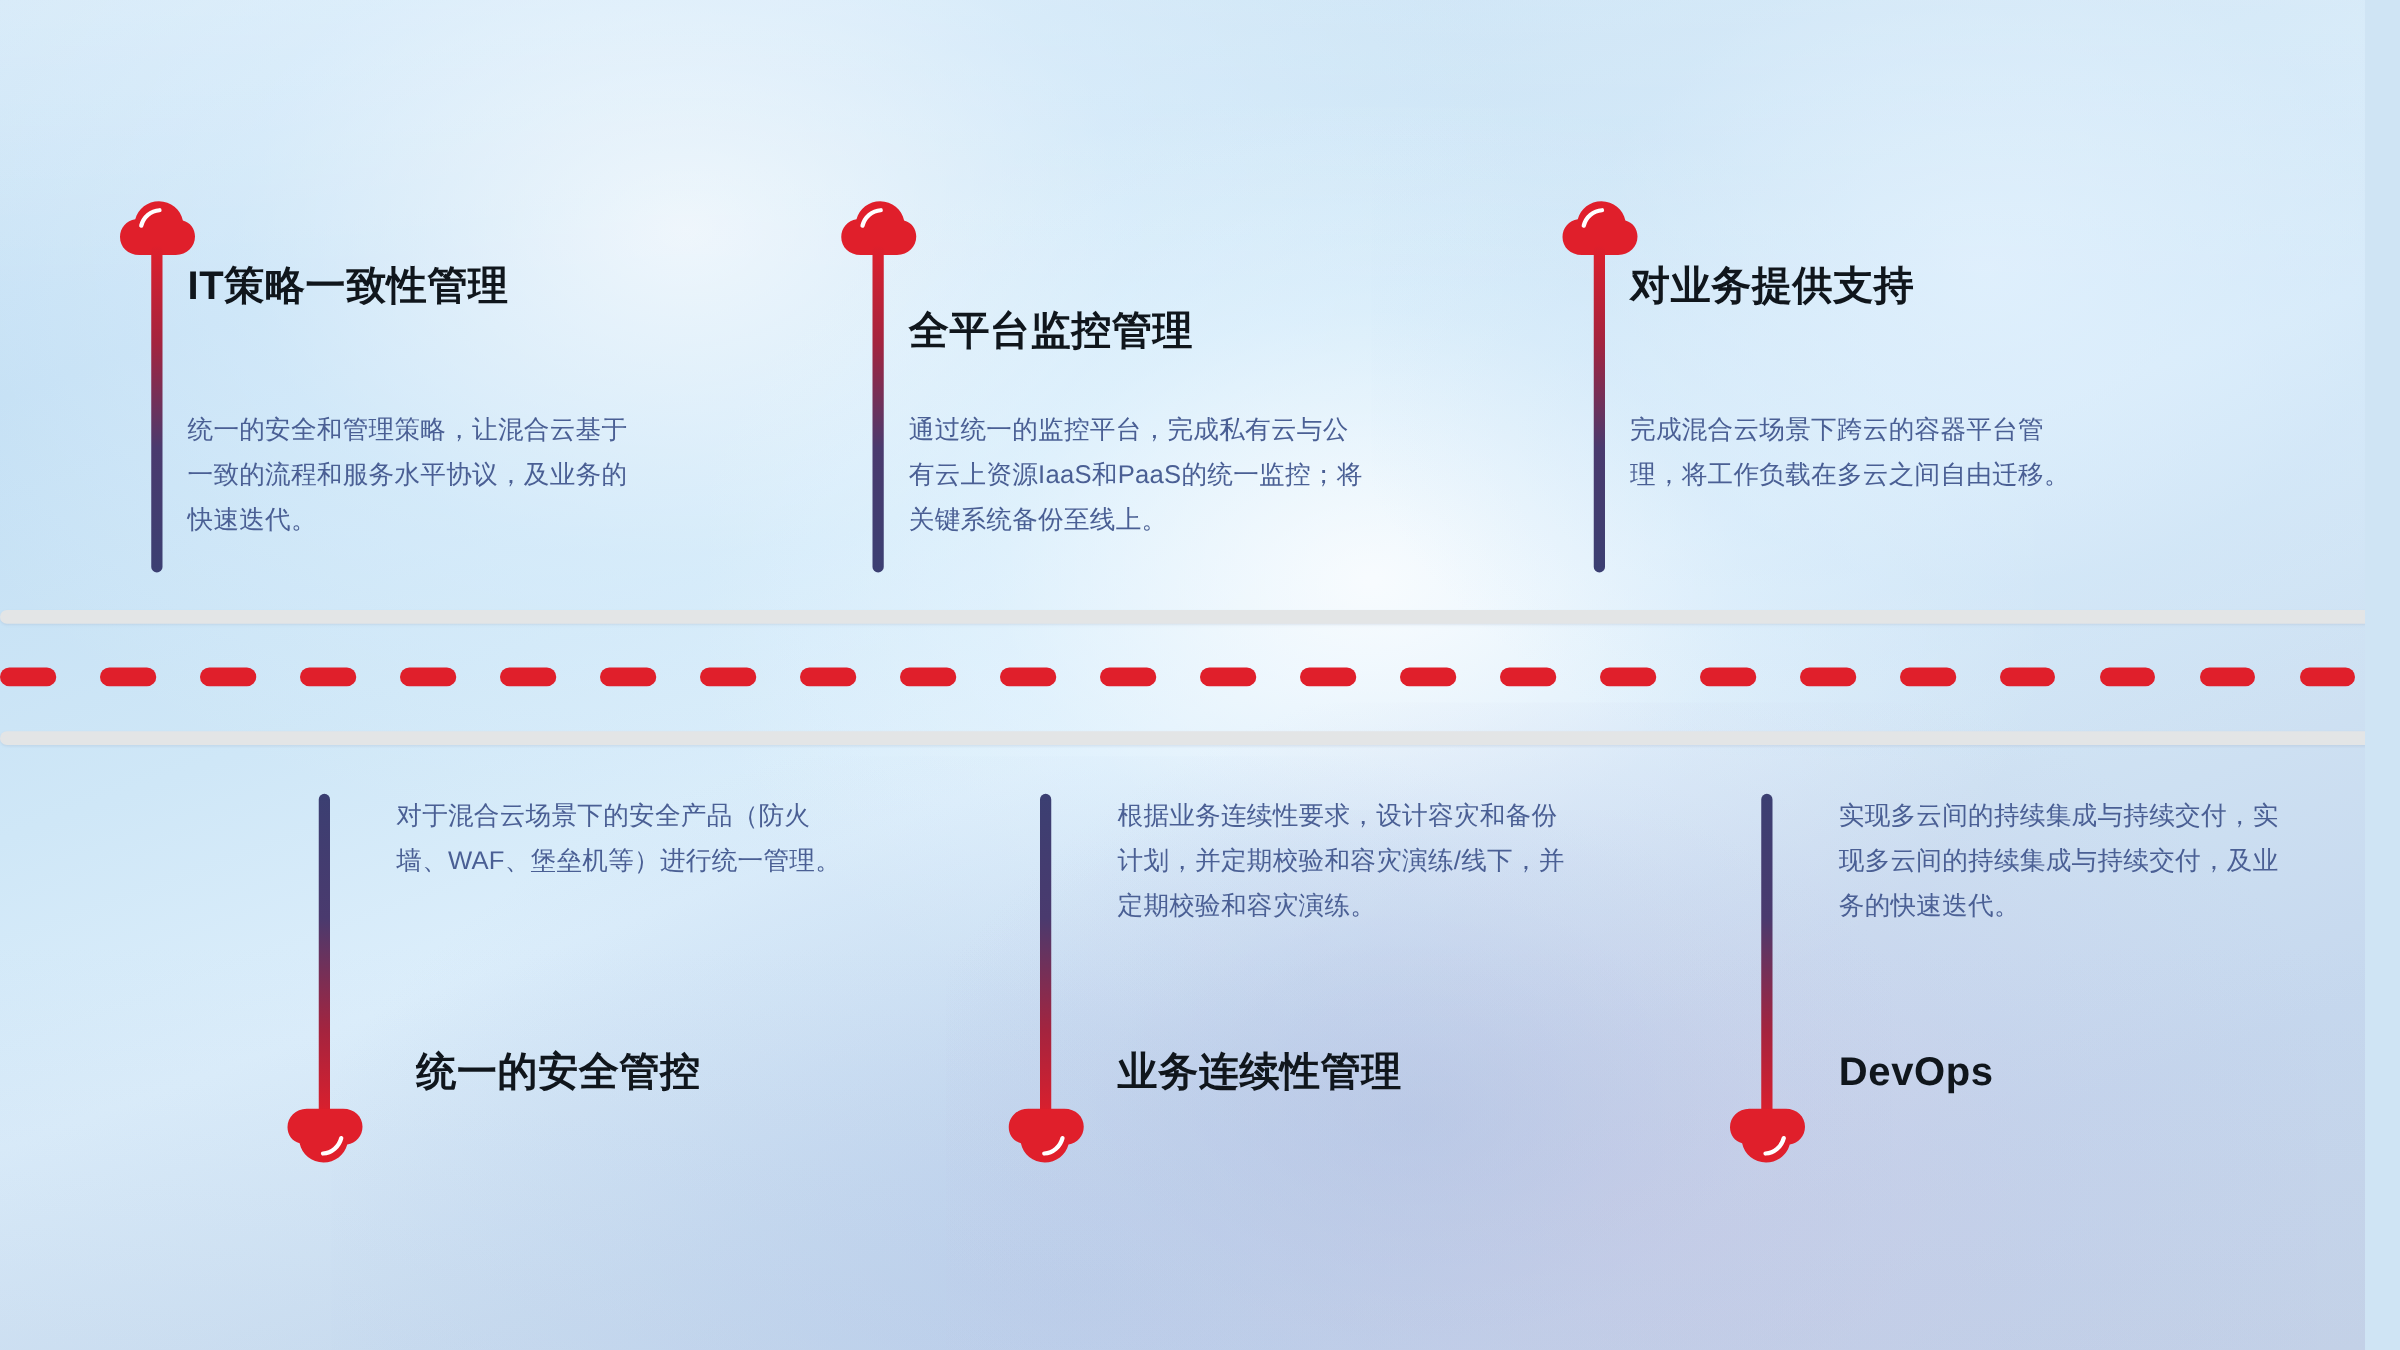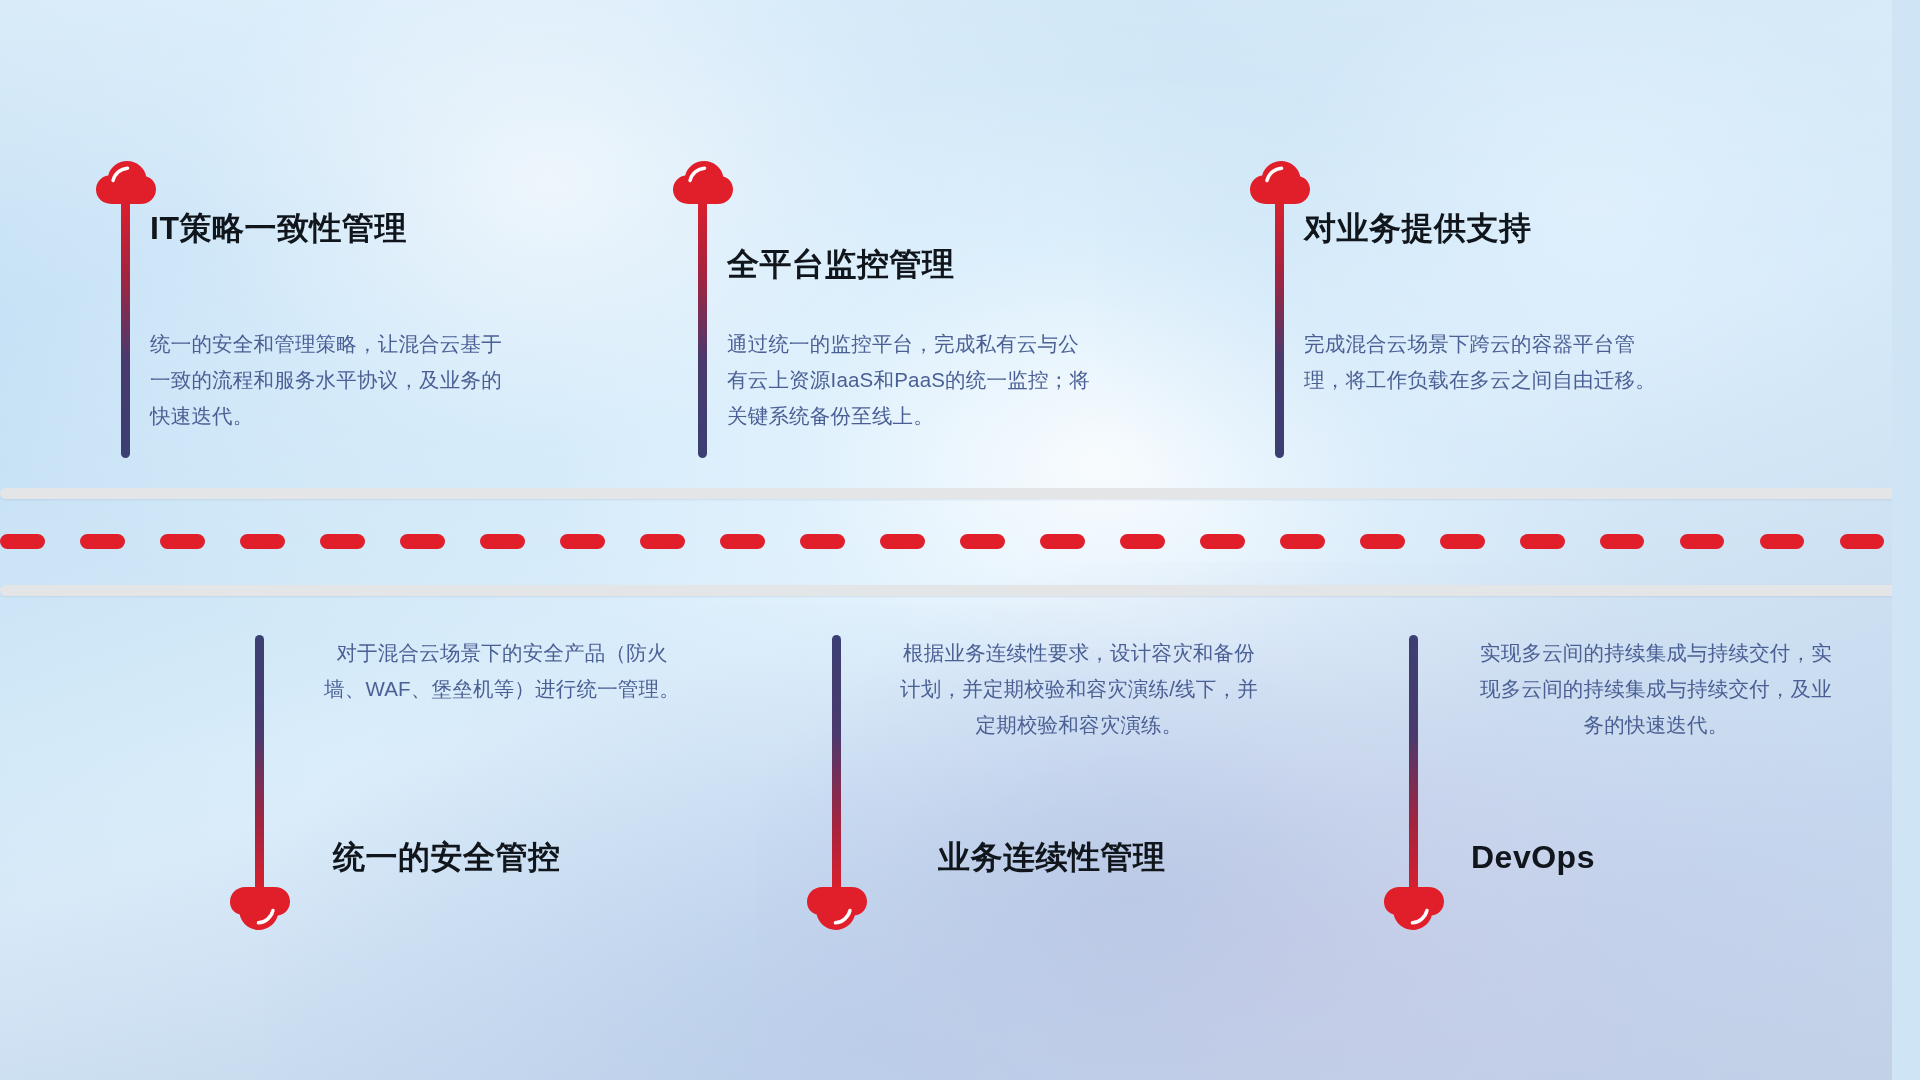--- a/index.html
+++ b/index.html
@@ -177,21 +177,21 @@
     width: 370px;
   }
 
   
   .row-top .cloud { top: 0px; }
   .row-top .stem  { top: 36px; height: 262px; }
   .row-top .col-title { top: 52px; }
   .row-top .col-desc  { top: 166px; }
 
   
-  .row-bot .col-desc  { top: 0px; text-align: center; }
+  .row-bot .col-desc  { top: 0px; }
   .row-bot .stem  { top: 0px; height: 262px; }
   .row-bot .col-title { top: 206px; }
   .row-bot .cloud { top: 250px; }
 </style>
 </head>
 <body>
 
 <div id="stage">
 
   <div class="bg-base"></div>
@@ -280,21 +280,21 @@
           <path d="M16.5 44 C7.3 44 1 37.7 1 29.6 C1 22.3 6.2 16.4 13.2 15.4 C15.4 7.0 23.1 1 32.2 1 C41.6 1 49.5 7.6 51.3 16.4 C57.1 17.9 61 23.0 61 29.2 C61 37.3 54.5 44 45.6 44 Z" fill="#e01f2b"></path>
           <path d="M18.0 20.5 C19.8 13.6 25.6 8.6 32.6 8.2" fill="none" stroke="#ffffff" stroke-width="3.4" stroke-linecap="round"></path>
         </g>
       </svg>
     </div>
   </div>
 
   <div class="col row-bot" style="left:832px; top:635px;">
     <div class="col-desc" style="left:62px;">根据业务连续性要求，设计容灾和备份计划，并定期校验和容灾演练/线下，并定期校验和容灾演练。</div>
     <div class="stem up" style="left:0px;"></div>
-    <div class="col-title" style="left:62px;margin-left:44px;">业务连续性管理</div>
+    <div class="col-title" style="left:62px;">业务连续性管理</div>
     <div class="cloud" style="left:-26px;">
       <svg viewBox="0 0 62 46" xmlns="http://www.w3.org/2000/svg">
         <g transform="translate(62,46) rotate(180)">
           <path d="M16.5 44 C7.3 44 1 37.7 1 29.6 C1 22.3 6.2 16.4 13.2 15.4 C15.4 7.0 23.1 1 32.2 1 C41.6 1 49.5 7.6 51.3 16.4 C57.1 17.9 61 23.0 61 29.2 C61 37.3 54.5 44 45.6 44 Z" fill="#e01f2b"></path>
           <path d="M18.0 20.5 C19.8 13.6 25.6 8.6 32.6 8.2" fill="none" stroke="#ffffff" stroke-width="3.4" stroke-linecap="round"></path>
         </g>
       </svg>
     </div>
   </div>
 

